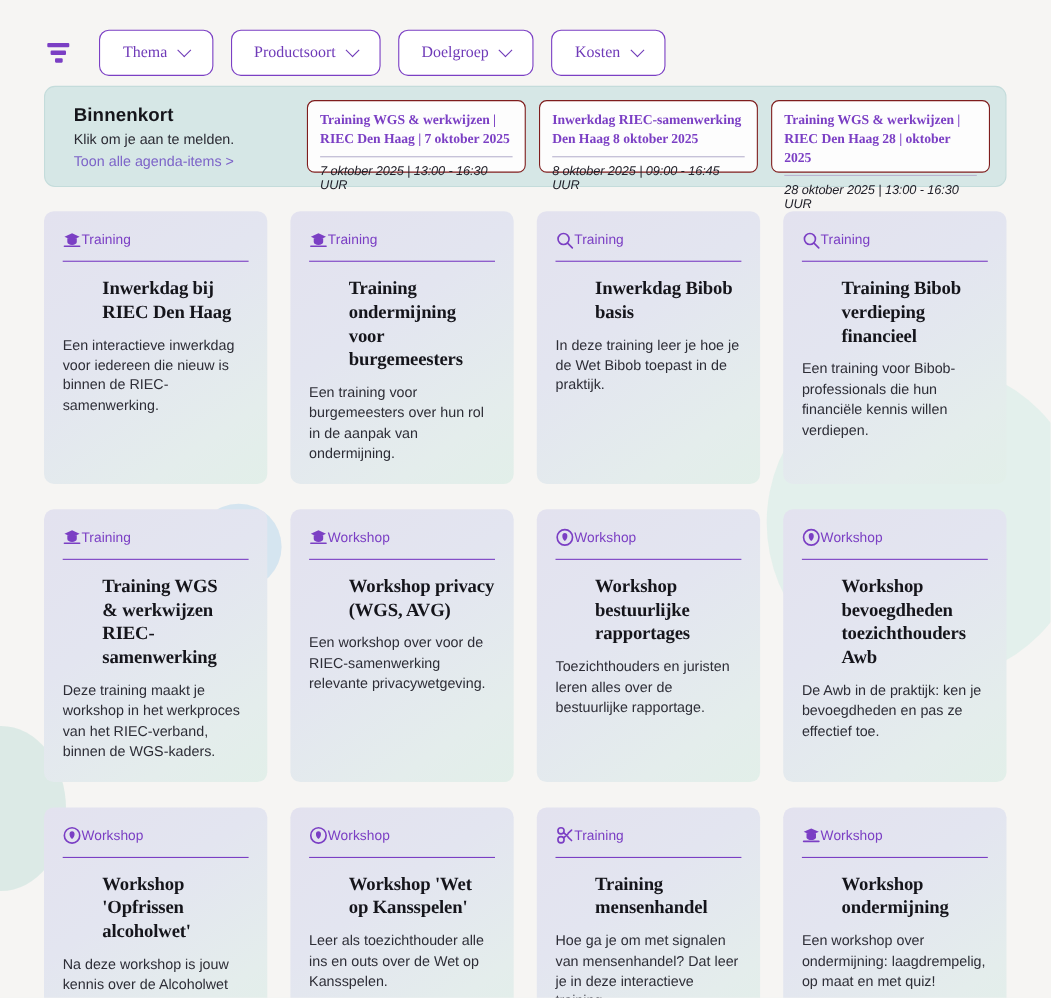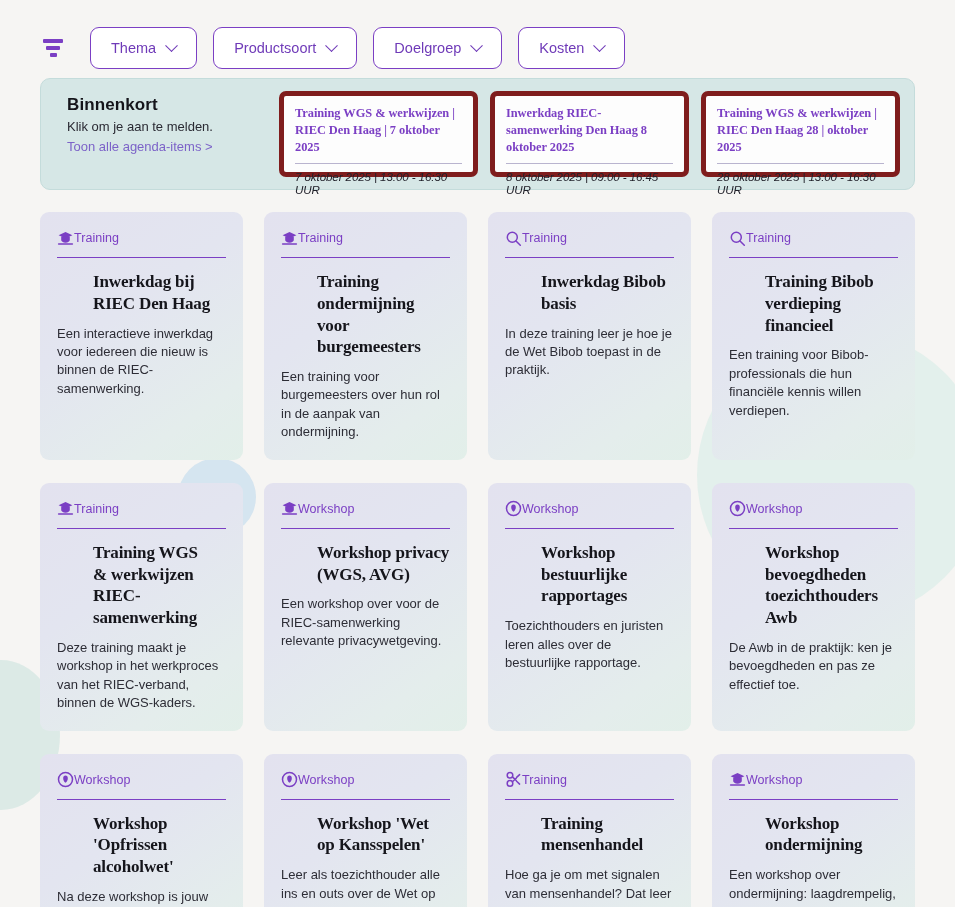--- a/index.html
+++ b/index.html
@@ -44,20 +44,21 @@
 
   .page { position: relative; z-index: 1; }
 
   
   .filterbar {
     display: flex;
     align-items: center;
     gap: 16px;
     padding: 18px 0 0 40px;
     height: 78px;
+    font-family: Liberation Serif, serif;
   }
   .filter-icon {
     width: 26px; height: 26px;
     display: flex; flex-direction: column;
     align-items: center; justify-content: center;
     gap: 3px;
     cursor: pointer;
     flex: 0 0 auto;
     margin-right: 8px;
   }
@@ -98,41 +99,41 @@
   
   .banner {
     margin: 0 40px 0 40px;
     background: #d6e7e6;
     border: 1px solid #c4dcdb;
     border-radius: 10px;
     padding: 12px 14px;
     display: flex;
     align-items: stretch;
     gap: 12px;
-    height: 112px;
+    height: 92px;
   }
   .banner-left { width: 212px; flex: 0 0 212px; padding: 4px 0 0 12px; }
   .banner-title {
     font-size: 17px;
     font-weight: bold;
     color: #15151b;
     letter-spacing: .1px;
     margin-bottom: 4px;
   }
   .banner-sub { font-size: 13px; color: #2a2a33; margin-bottom: 5px; }
   .banner-link {
     font-size: 13px;
     color: #7c63c8;
     cursor: pointer;
   }
 
   .agenda-card {
     flex: 1 1 0;
     background: #fdfdfd;
-    border: 5px solid #7f1d1d;
+    border: 1px solid #7f1d1d;
     border-radius: 7px;
     padding: 9px 11px 8px 11px;
     min-width: 0;
     cursor: pointer;
     display: flex;
     flex-direction: column;
   }
   .agenda-title {
     color: #7b3fc4;
     font-family: "Liberation Serif", serif;

